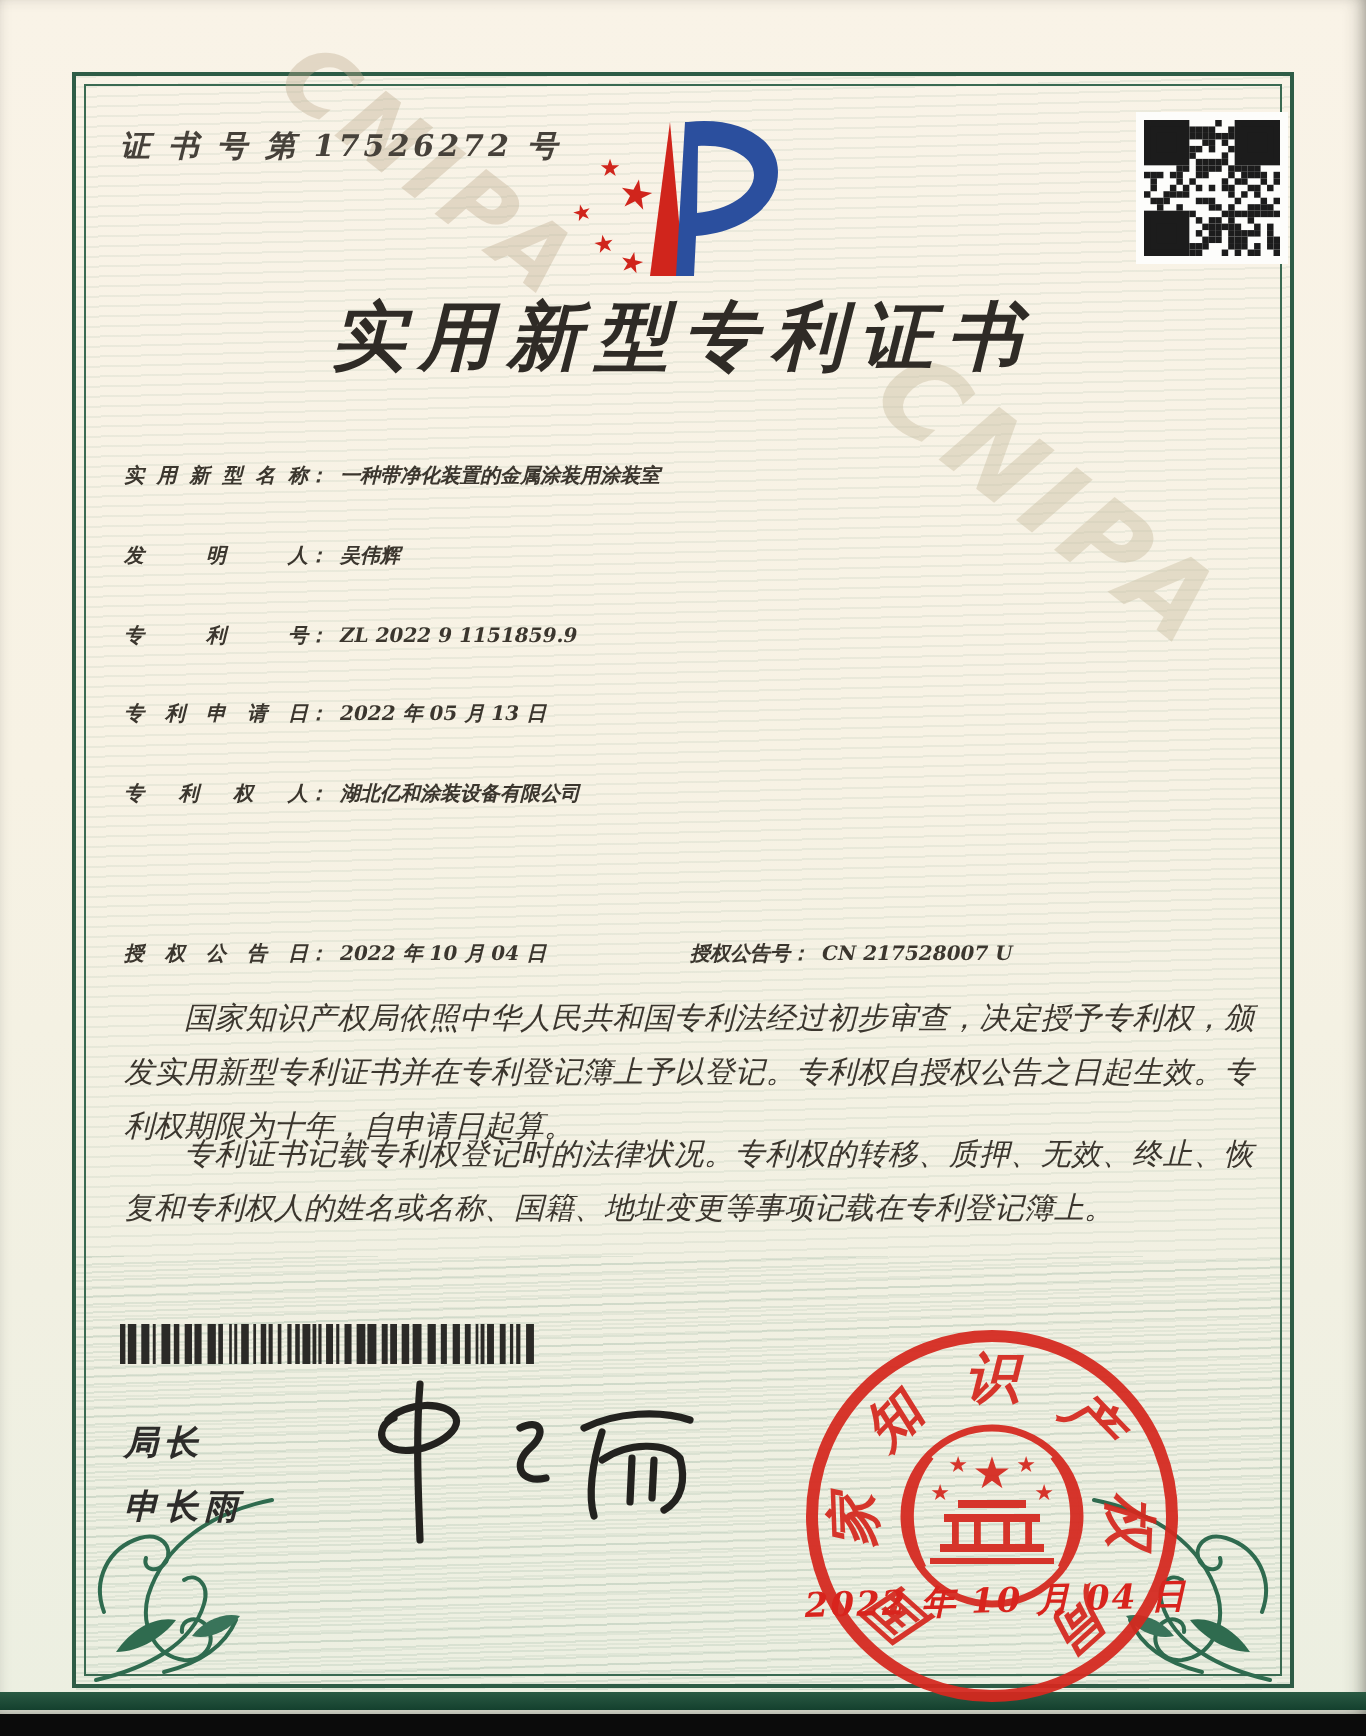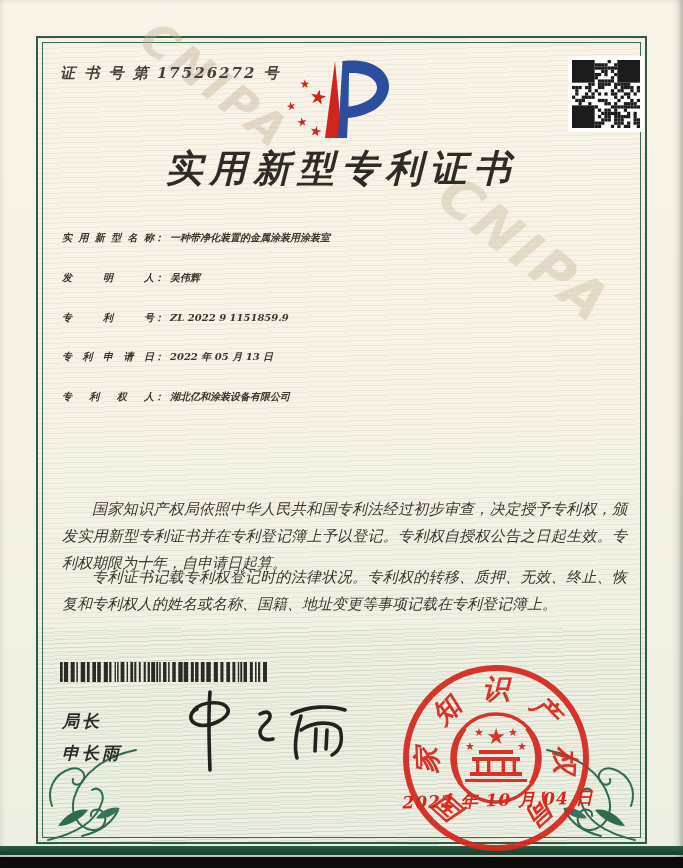--- a/index.html
+++ b/index.html
@@ -286,20 +286,26 @@
       <span class="lbl">专利号</span><span class="colon">：</span><span>ZL 2022 9 1151859.9</span>
     </div>
     <div class="row" style="top:350px">
       <span class="lbl">专利申请日</span><span class="colon">：</span><span>2022 年 05 月 13 日</span>
     </div>
     <div class="row" style="top:390px">
       <span class="lbl">专利权人</span><span class="colon">：</span><span>湖北亿和涂装设备有限公司</span>
     </div>
 
     <div class="row" style="top:470px">
+      <span>
+        <span class="lbl">授权公告日</span><span class="colon">：</span><span>2022 年 10 月 04 日</span>
+      </span>
+      <span class="grant-right">
+        <span>授权公告号</span><span class="colon">：</span><span>CN 217528007 U</span>
+      </span>
     </div>
 
     <div class="para" style="top:496px">国家知识产权局依照中华人民共和国专利法经过初步审查，决定授予专利权，颁发实用新型专利证书并在专利登记簿上予以登记。专利权自授权公告之日起生效。专利权期限为十年，自申请日起算。</div>
     <div class="para" style="top:564px">专利证书记载专利权登记时的法律状况。专利权的转移、质押、无效、终止、恢复和专利权人的姓名或名称、国籍、地址变更等事项记载在专利登记簿上。</div>
 
     <svg class="barcode" viewBox="0 0 208 20" preserveAspectRatio="none">
       <g id="barcode-bars">
           <rect x="0.00" y="0" width="2.70" height="20"></rect>
           <rect x="3.91" y="0" width="4.24" height="20"></rect>
           <rect x="10.64" y="0" width="4.06" height="20"></rect>

